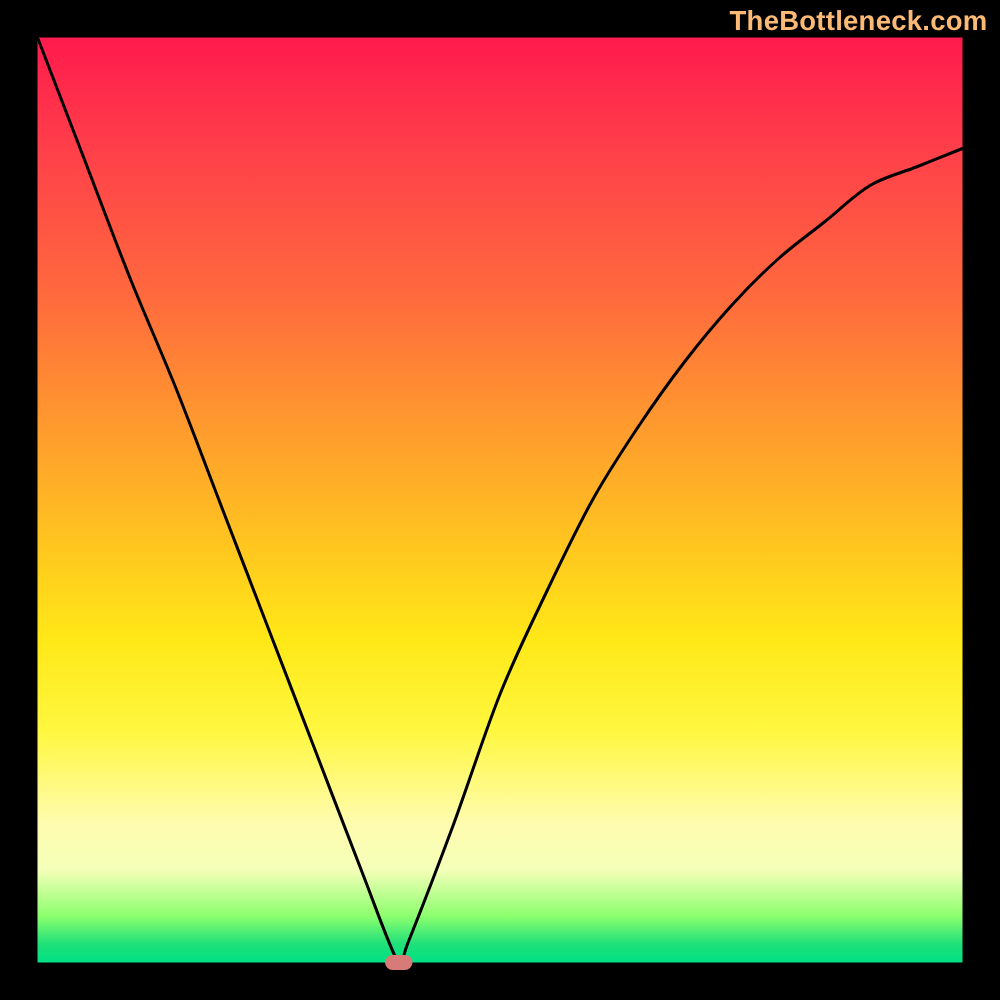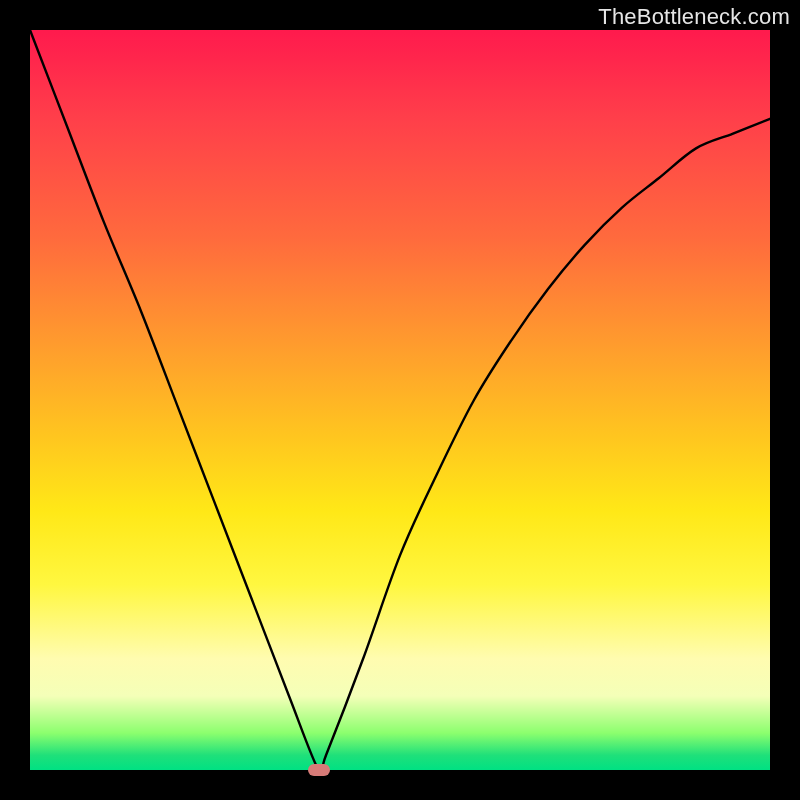--- a/index.html
+++ b/index.html
@@ -37,23 +37,23 @@
       #f4ffb8 90%,
       #8cff6e 95%,
       #1fe07a 98%,
       #00e183 100%
     );
   }
   .watermark {
     position: absolute;
     top: 4px;
     right: 10px;
-    color: #e5e5e5;
+    color: #fdba74;
     font-size: 22px;
-    font-weight: 400;
+    font-weight: 700;
     letter-spacing: 0.2px;
     user-select: none;
   }
   svg.curve {
     position: absolute;
     left: 0;
     top: 0;
     width: 740px;
     height: 740px;
     overflow: visible;

